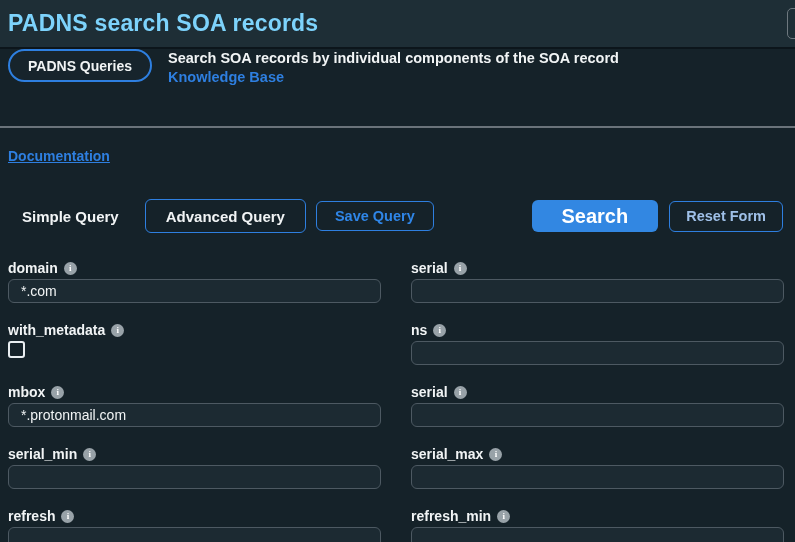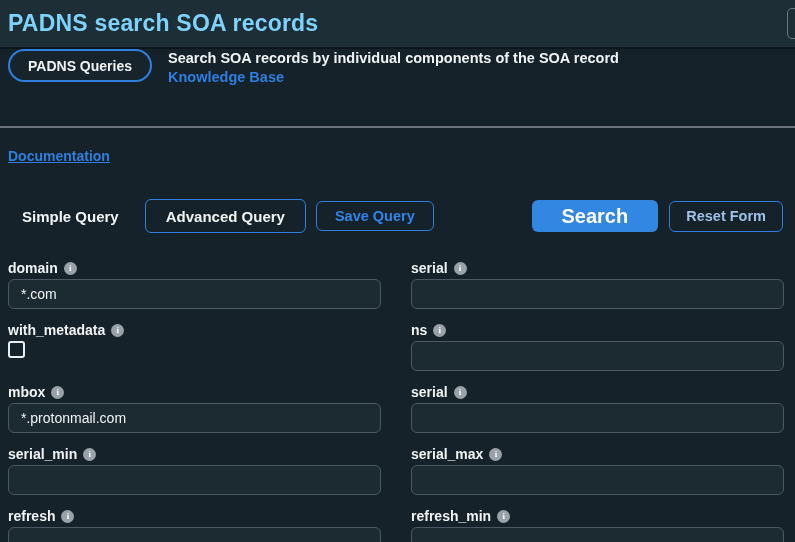--- a/index.html
+++ b/index.html
@@ -90,21 +90,21 @@
     font-size: 14px; font-weight: bold; color: #f1f4f5;
   }
   .info-icon {
     width: 13px; height: 13px; border-radius: 50%;
     background: #98a2a8; color: #ffffff;
     font-size: 9px; font-weight: bold; font-family: "Liberation Serif", serif;
     display: inline-flex; align-items: center; justify-content: center;
     cursor: pointer; flex: none;
   }
   .text-input {
-    width: 100%; height: 30px;
+    width: 100%; height: 24px;
     background: #1c2a32; border: 1px solid #4d5962; border-radius: 6px;
     color: #f1f4f5; font-size: 14px; padding: 0 12px;
     font-family: "Liberation Sans", sans-serif; outline: none;
   }
   .checkbox {
     appearance: none; -webkit-appearance: none;
     width: 17px; height: 17px; margin: 0;
     border: 2px solid #e9eef1; border-radius: 3px;
     background: transparent; display: block; cursor: pointer;
   }

